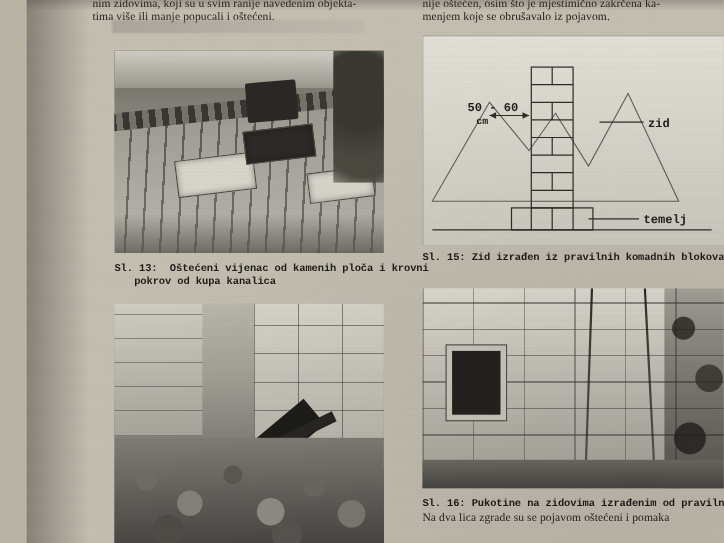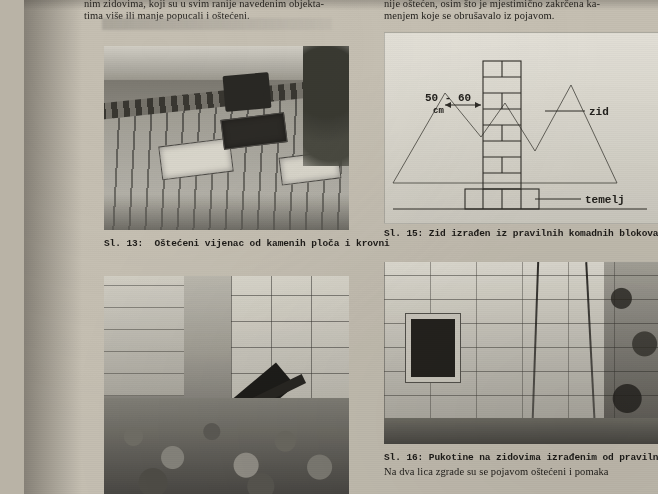--- a/index.html
+++ b/index.html
@@ -229,20 +229,21 @@
     <div class="dark-stack"></div>
     <div class="slab s1"></div>
     <div class="slab s2"></div>
     <div class="slab s3"></div>
     <div class="tree"></div>
     <div class="blur"></div>
   </div>
 
   <div class="cap13 caption">
     <span class="ln">Sl. 13:  Oštećeni vijenac od kamenih ploča i krovni</span>
+    <span class="ln ind">pokrov od kupa kanalica</span>
   </div>
 
   <div class="photo" id="photo14">
     <div class="wall2"></div>
     <div class="wall"></div>
     <div class="beam b3"></div>
     <div class="beam b1"></div>
     <div class="beam b2"></div>
     <div class="rubble"></div>
   </div>

